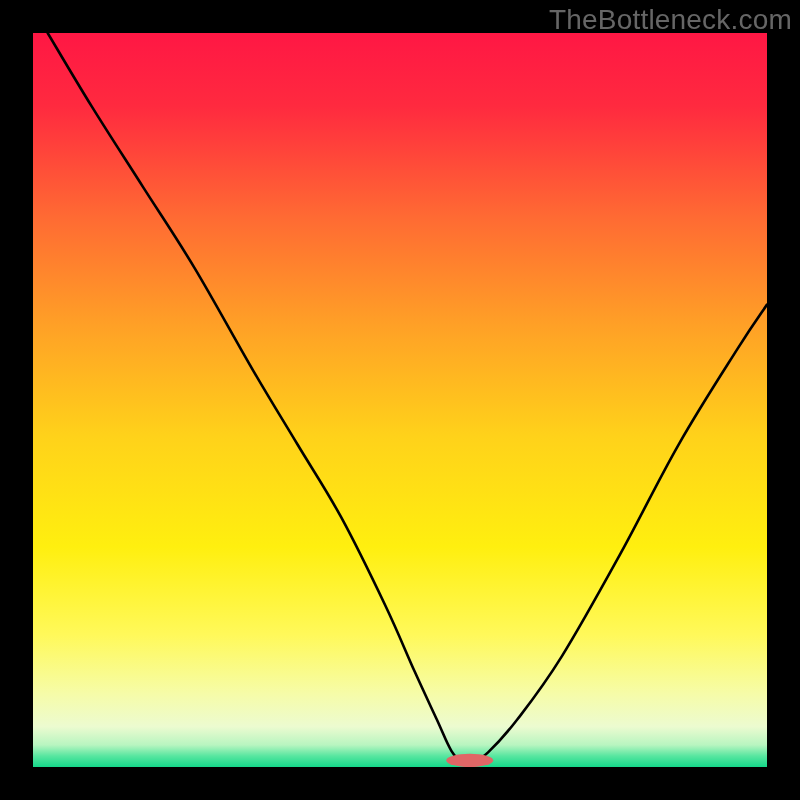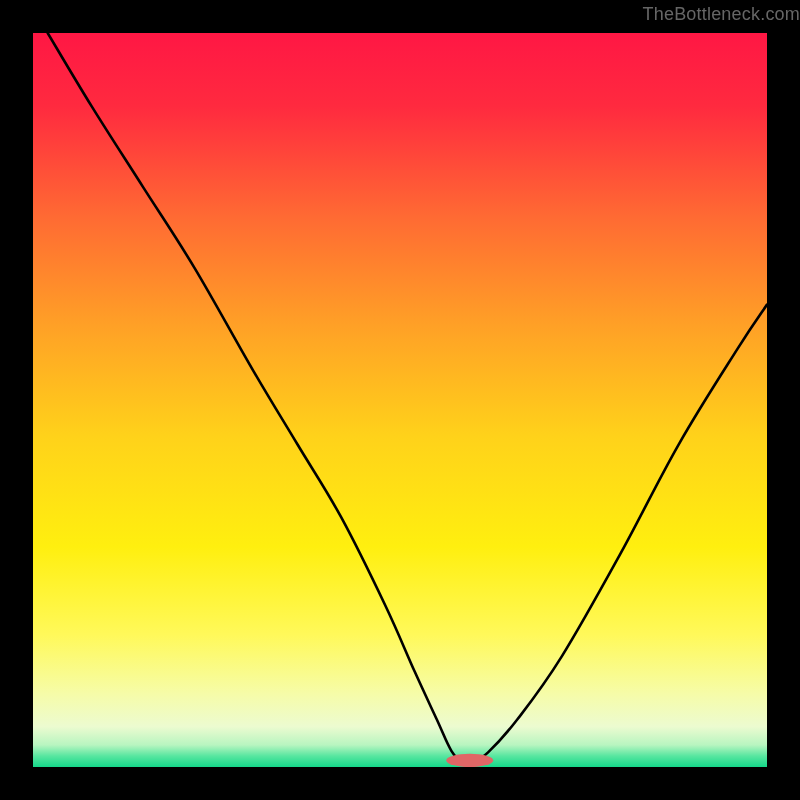--- a/index.html
+++ b/index.html
@@ -13,23 +13,23 @@
   }
   .frame {
     position: relative;
     width: 800px;
     height: 800px;
     background: #000;
   }
   .watermark {
     position: absolute;
     top: 4px;
-    right: 0;
+    right: 8px;
     color: #666;
-    font-size: 18px;
+    font-size: 28px;
     font-weight: 500;
     letter-spacing: 0.2px;
     z-index: 10;
     user-select: none;
   }
   .plot-area {
     position: absolute;
     left: 33px;
     top: 33px;
     width: 734px;

